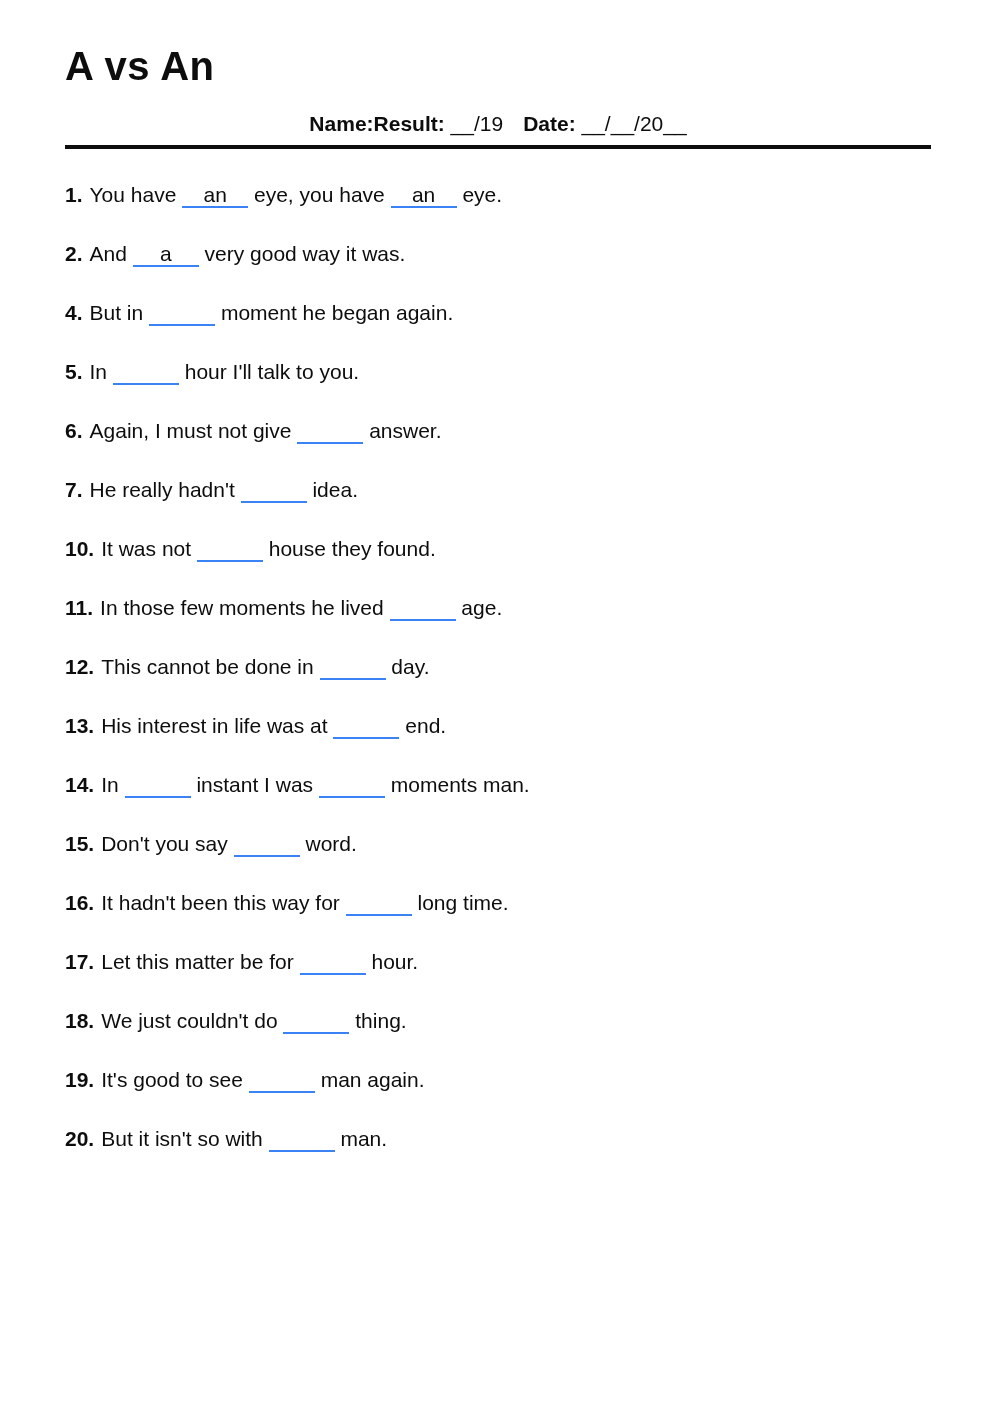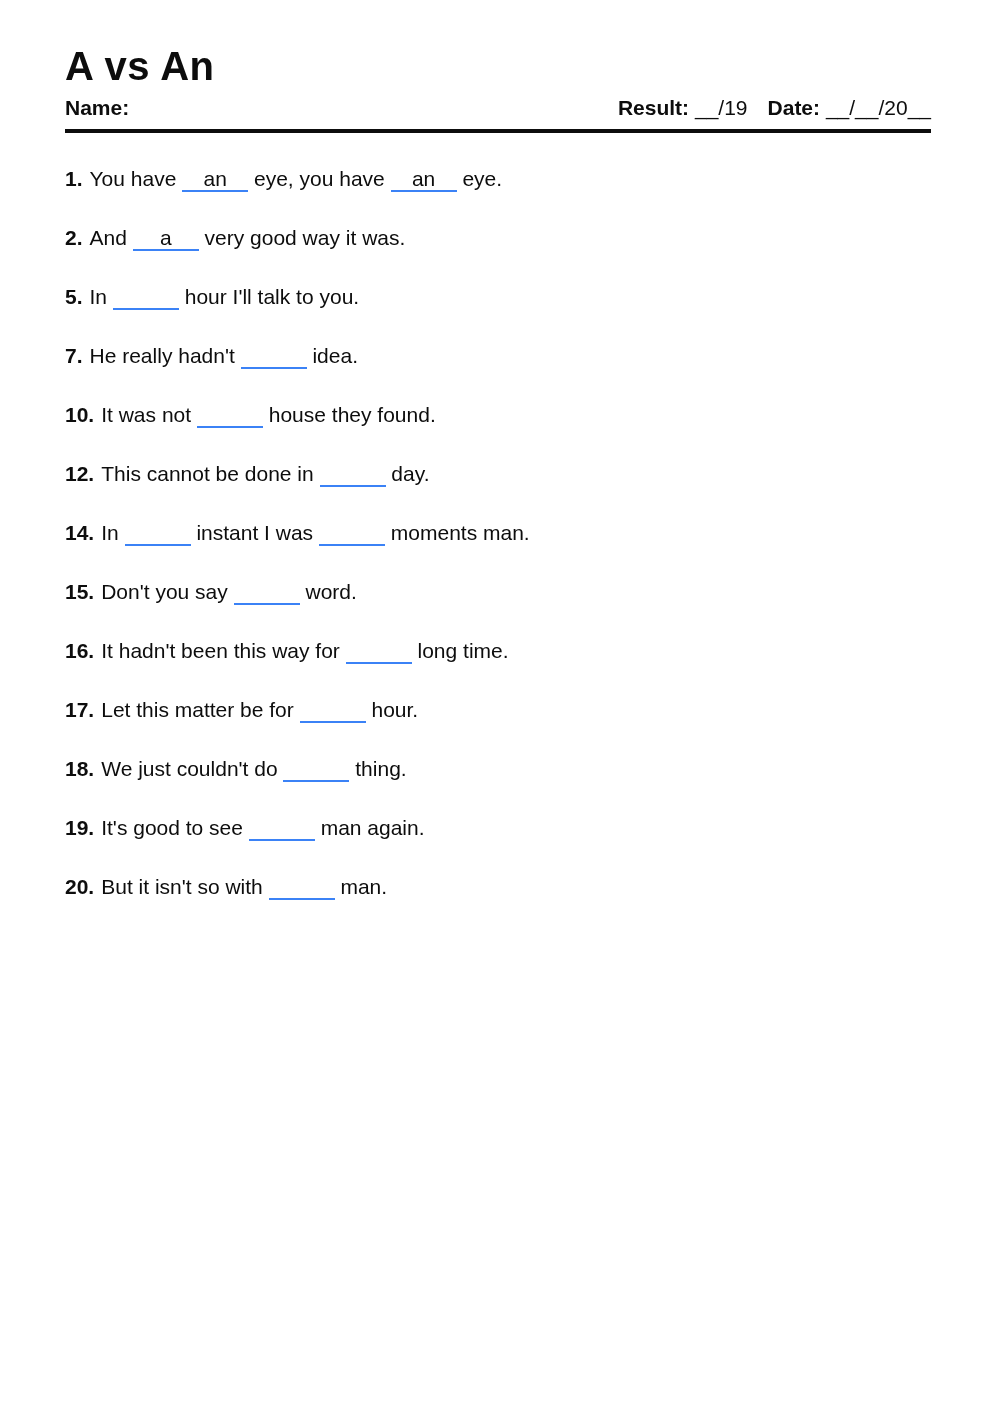--- a/index.html
+++ b/index.html
@@ -14,26 +14,26 @@
     color: #0d0d0d;
     overflow: hidden;
   }
   .page {
     padding: 44px 69px 0 65px;
   }
   .title {
     font-size: 40px;
     line-height: 44px;
     font-weight: bold;
-    margin: 0 0 8px 0;
+    margin: 0 0 24px 0;
     letter-spacing: 0.5px;
   }
   .header-row {
     display: flex;
-    justify-content: space-between;
+    justify-content: center;
     align-items: baseline;
     font-size: 21px;
     line-height: 24px;
   }
   .header-right {
     display: flex;
     gap: 20px;
   }
   .lbl {
     font-weight: bold;
@@ -82,24 +82,28 @@
       <span class="hdr-field"><span class="lbl">Result:</span><span class="hdr-value"> </span><span class="hdr-value">__/19</span></span>
       <span class="hdr-field"><span class="lbl">Date:</span><span class="hdr-value"> </span><span class="hdr-value">__/__/20__</span></span>
     </span>
   </div>
 
   <div class="rule"></div>
 
   <div class="items">
       <div class="item"><span class="num">1.</span><span>You have </span><span class="blank">an</span><span> eye, you have </span><span class="blank">an</span><span> eye.</span></div>
       <div class="item"><span class="num">2.</span><span>And </span><span class="blank">a</span><span> very good way it was.</span></div>
+      <div class="item"><span class="num">4.</span><span>But in </span><span class="blank">&nbsp;</span><span> moment he began again.</span></div>
       <div class="item"><span class="num">5.</span><span>In </span><span class="blank">&nbsp;</span><span> hour I'll talk to you.</span></div>
+      <div class="item"><span class="num">6.</span><span>Again, I must not give </span><span class="blank">&nbsp;</span><span> answer.</span></div>
       <div class="item"><span class="num">7.</span><span>He really hadn't </span><span class="blank">&nbsp;</span><span> idea.</span></div>
       <div class="item"><span class="num">10.</span><span>It was not </span><span class="blank">&nbsp;</span><span> house they found.</span></div>
+      <div class="item"><span class="num">11.</span><span>In those few moments he lived </span><span class="blank">&nbsp;</span><span> age.</span></div>
       <div class="item"><span class="num">12.</span><span>This cannot be done in </span><span class="blank">&nbsp;</span><span> day.</span></div>
+      <div class="item"><span class="num">13.</span><span>His interest in life was at </span><span class="blank">&nbsp;</span><span> end.</span></div>
       <div class="item"><span class="num">14.</span><span>In </span><span class="blank">&nbsp;</span><span> instant I was </span><span class="blank">&nbsp;</span><span> moments man.</span></div>
       <div class="item"><span class="num">15.</span><span>Don't you say </span><span class="blank">&nbsp;</span><span> word.</span></div>
       <div class="item"><span class="num">16.</span><span>It hadn't been this way for </span><span class="blank">&nbsp;</span><span> long time.</span></div>
       <div class="item"><span class="num">17.</span><span>Let this matter be for </span><span class="blank">&nbsp;</span><span> hour.</span></div>
       <div class="item"><span class="num">18.</span><span>We just couldn't do </span><span class="blank">&nbsp;</span><span> thing.</span></div>
       <div class="item"><span class="num">19.</span><span>It's good to see </span><span class="blank">&nbsp;</span><span> man again.</span></div>
       <div class="item"><span class="num">20.</span><span>But it isn't so with </span><span class="blank">&nbsp;</span><span> man.</span></div>
     </div>
 </div>
 

